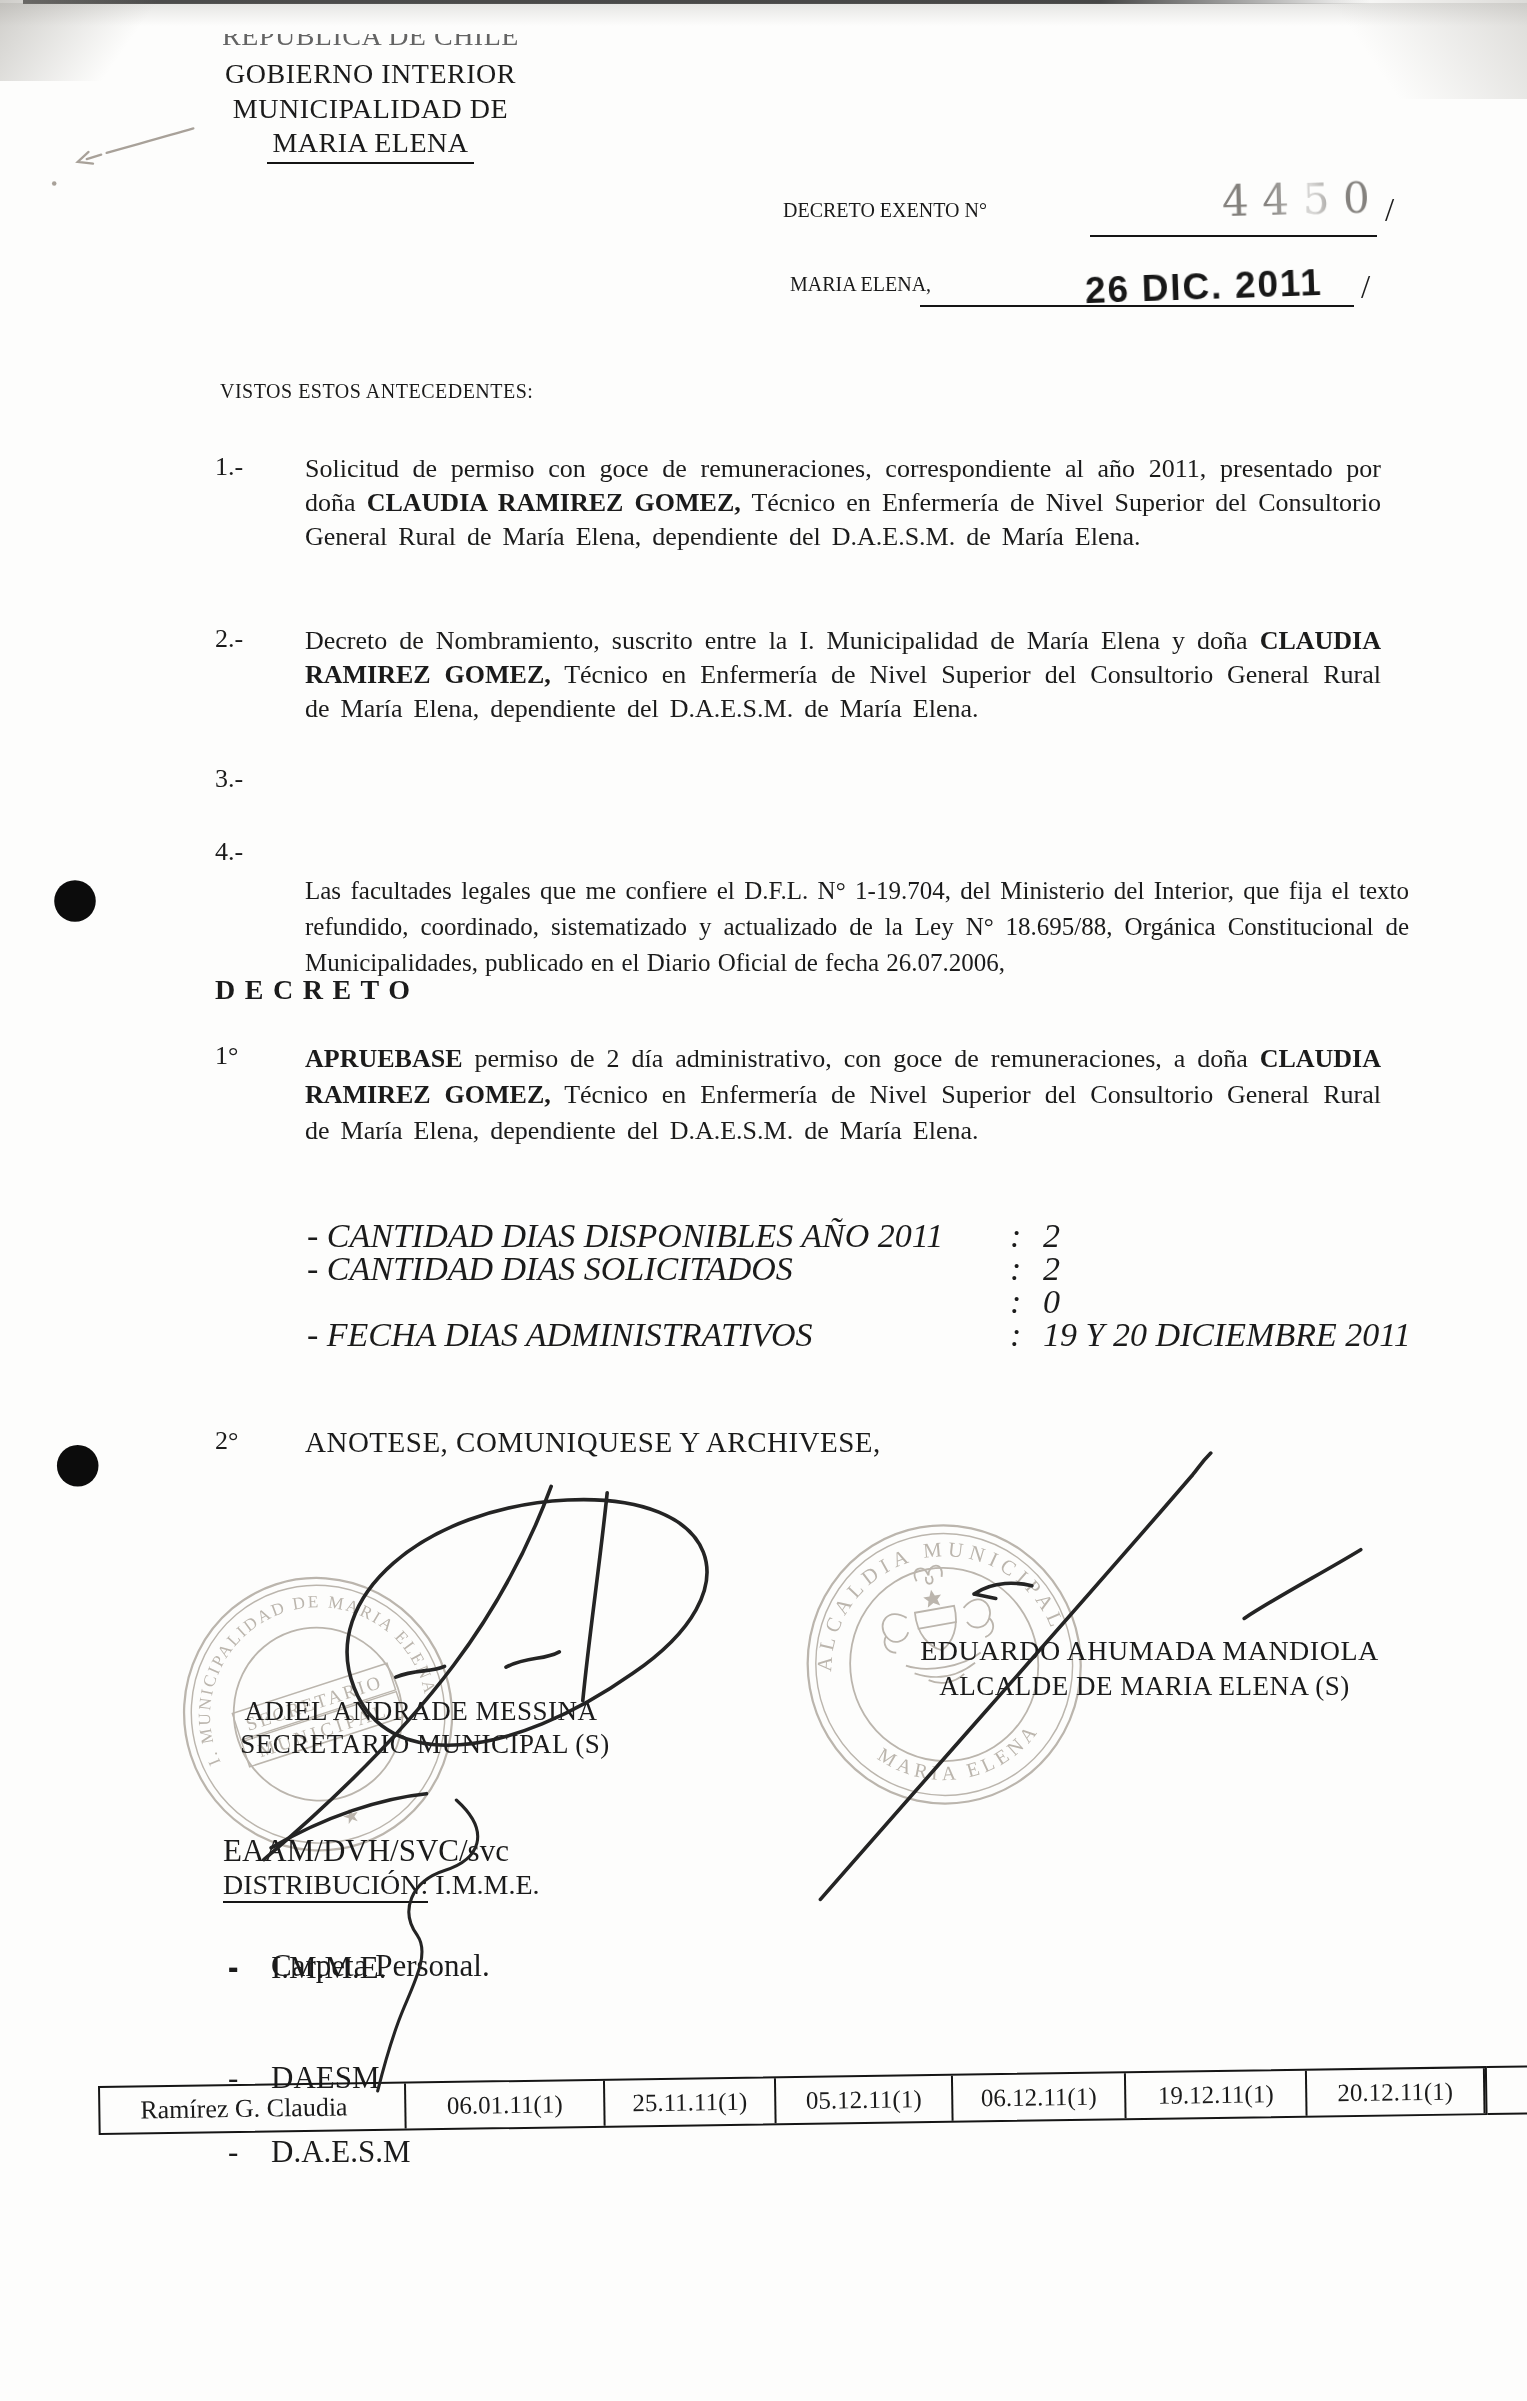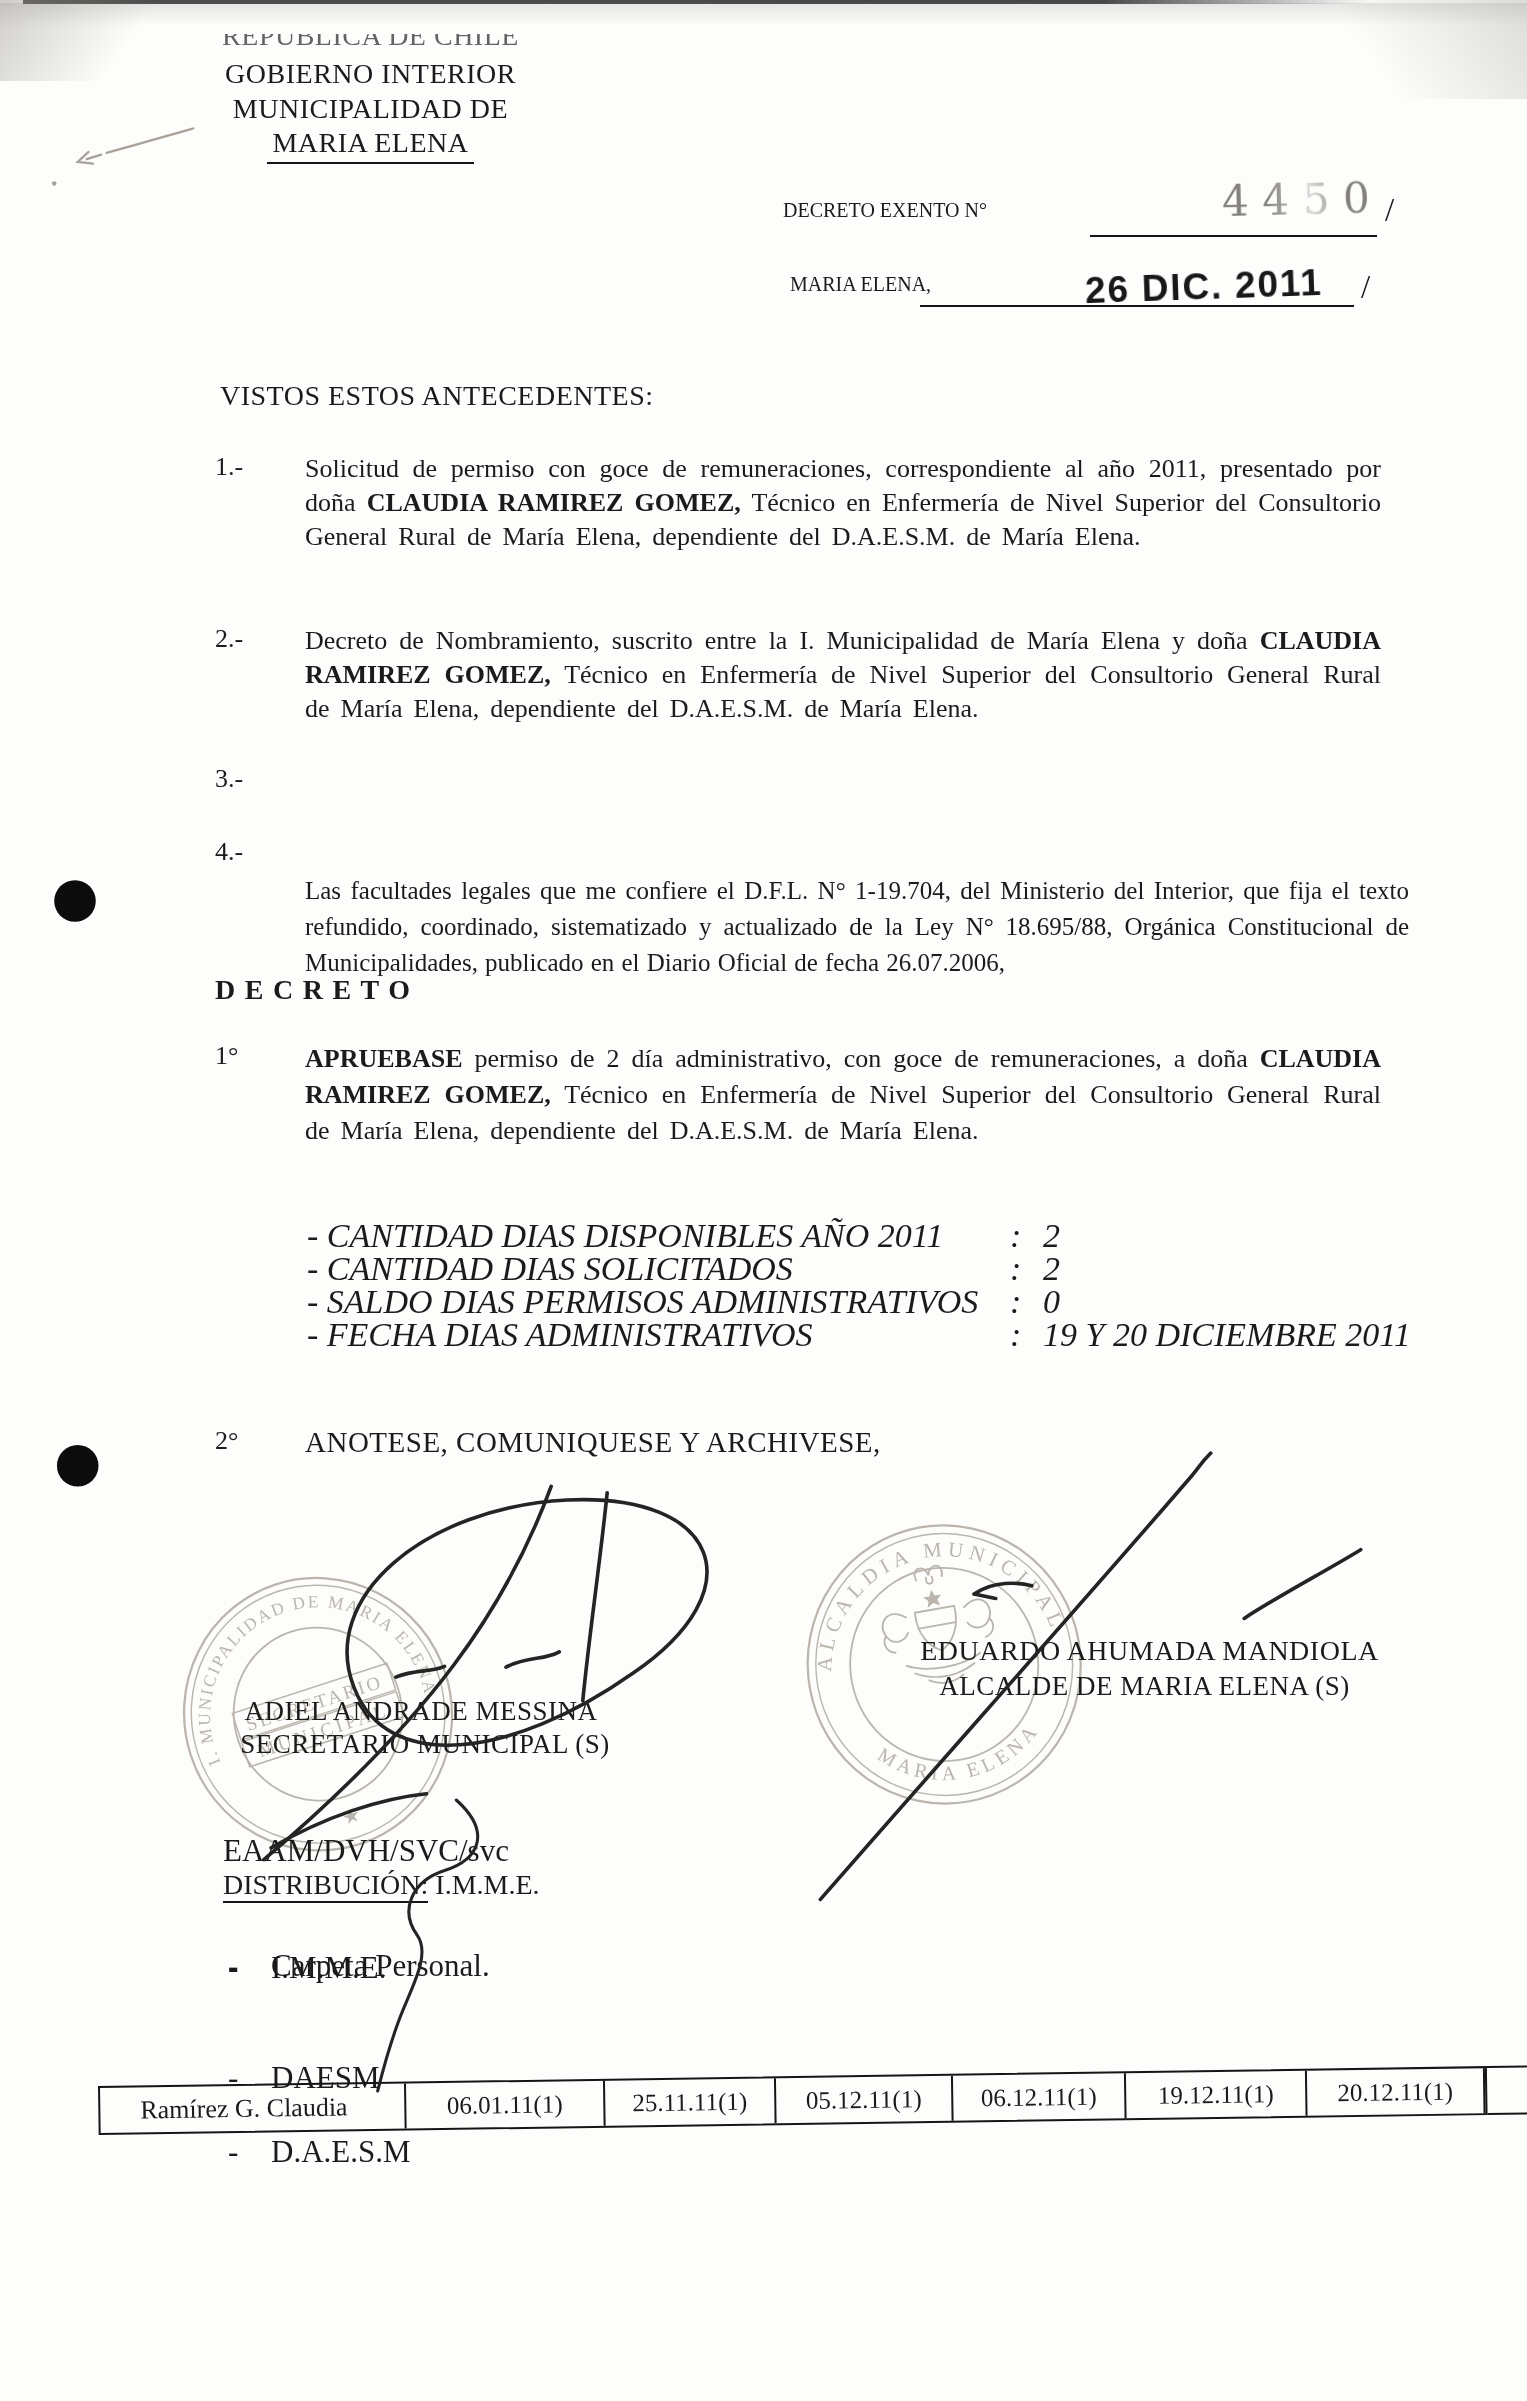--- a/index.html
+++ b/index.html
@@ -38,21 +38,21 @@
     -webkit-mask-image:linear-gradient(90deg,#000 28%,rgba(0,0,0,.3) 55%,#000 78%);
     mask-image:linear-gradient(90deg,#000 28%,rgba(0,0,0,.3) 55%,#000 78%);
   }
   .stamp-date{
     left:1085px;top:266px;font-size:37px;font-weight:bold;color:#181818;
     font-family:"Liberation Sans",sans-serif;letter-spacing:1.8px;
     transform:rotate(-2deg);filter:blur(0.3px);
   }
   .slash{font-size:33px;}
   
-  .heading{font-size:28px;letter-spacing:0.5px;}
+  .heading{font-size:20px;letter-spacing:0.5px;}
   .itm-num{left:215px;font-size:26px;}
   .para{left:305px;width:1076px;font-size:26px;line-height:34px;word-spacing:4.5px;}
   .para-wide{line-height:36px;}
   .para-sm{width:1104px;font-size:25px;line-height:36px;word-spacing:0.9px;}
   .decreto-h{left:215px;top:974px;font-size:28px;font-weight:bold;letter-spacing:.34em;}
   .allow{left:307px;top:1217px;width:1076px;}
   .arow{position:relative;height:33px;font-size:34px;white-space:nowrap;font-style:italic;}
   .arow .lab{position:absolute;left:0;top:0;}
   .arow .col{position:absolute;left:703px;top:0;}
   .arow .val{position:absolute;left:736px;top:0;}
@@ -127,21 +127,20 @@
       <span class="lab">- CANTIDAD DIAS DISPONIBLES AÑO 2011</span>
       <span class="col">:</span>
       <span class="val">2</span>
     </div>
     <div class="arow">
       <span class="lab">- CANTIDAD DIAS SOLICITADOS</span>
       <span class="col">:</span>
       <span class="val">2</span>
     </div>
     <div class="arow">
-      <span class="lab">- SALDO DIAS PERMISOS ADMINISTRATIVOS</span>
       <span class="col">:</span>
       <span class="val">0</span>
     </div>
     <div class="arow">
       <span class="lab">- FECHA DIAS ADMINISTRATIVOS</span>
       <span class="col">:</span>
       <span class="val">19 Y 20 DICIEMBRE 2011</span>
     </div>
   </div>
 

